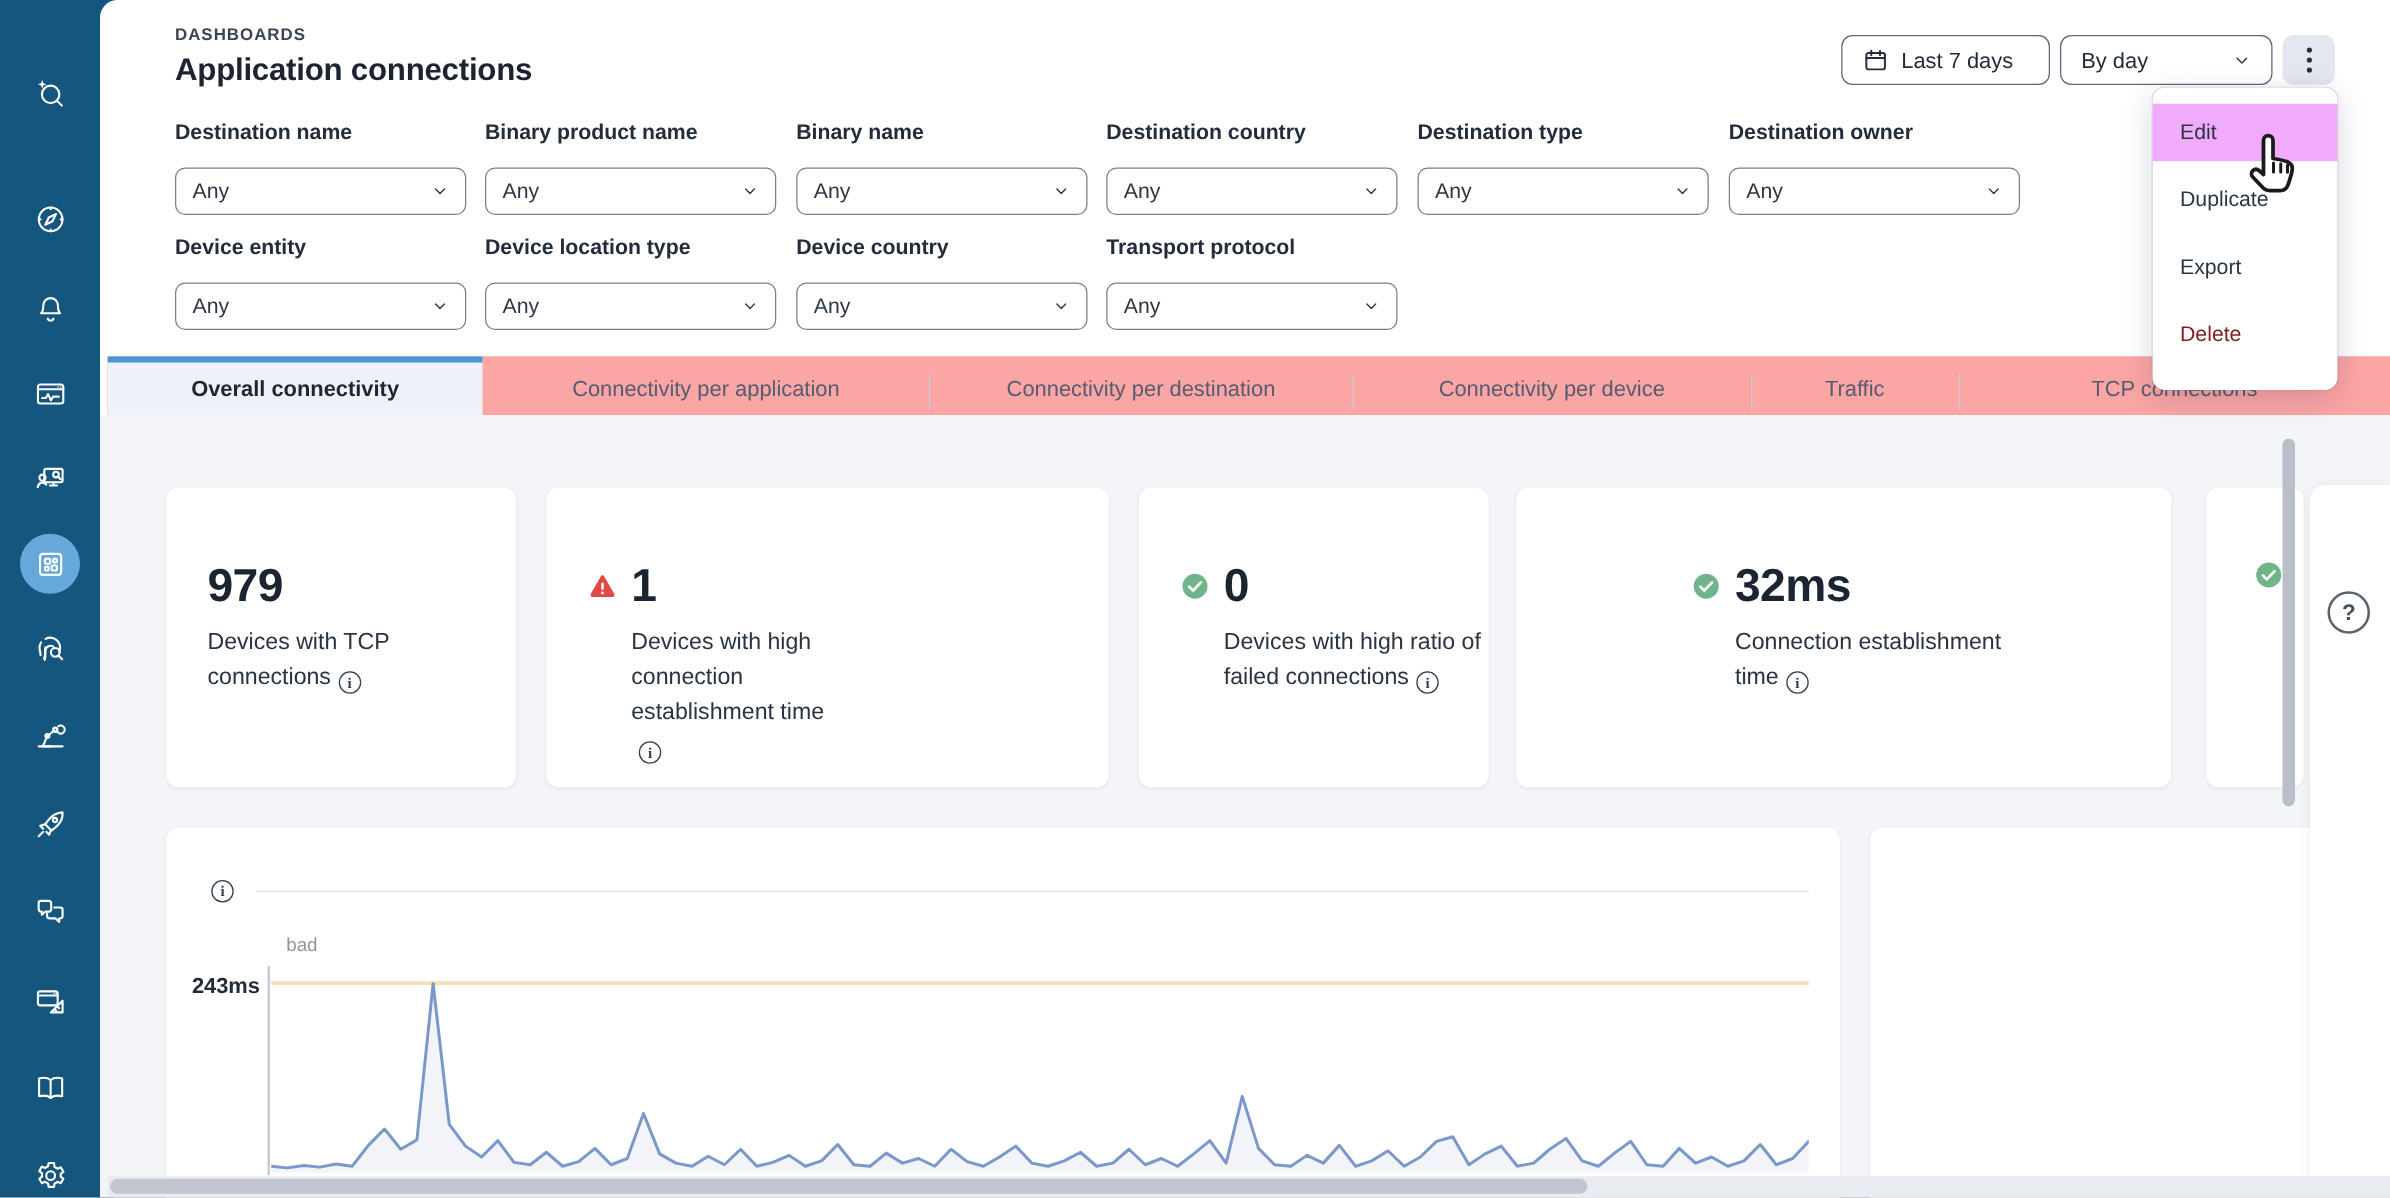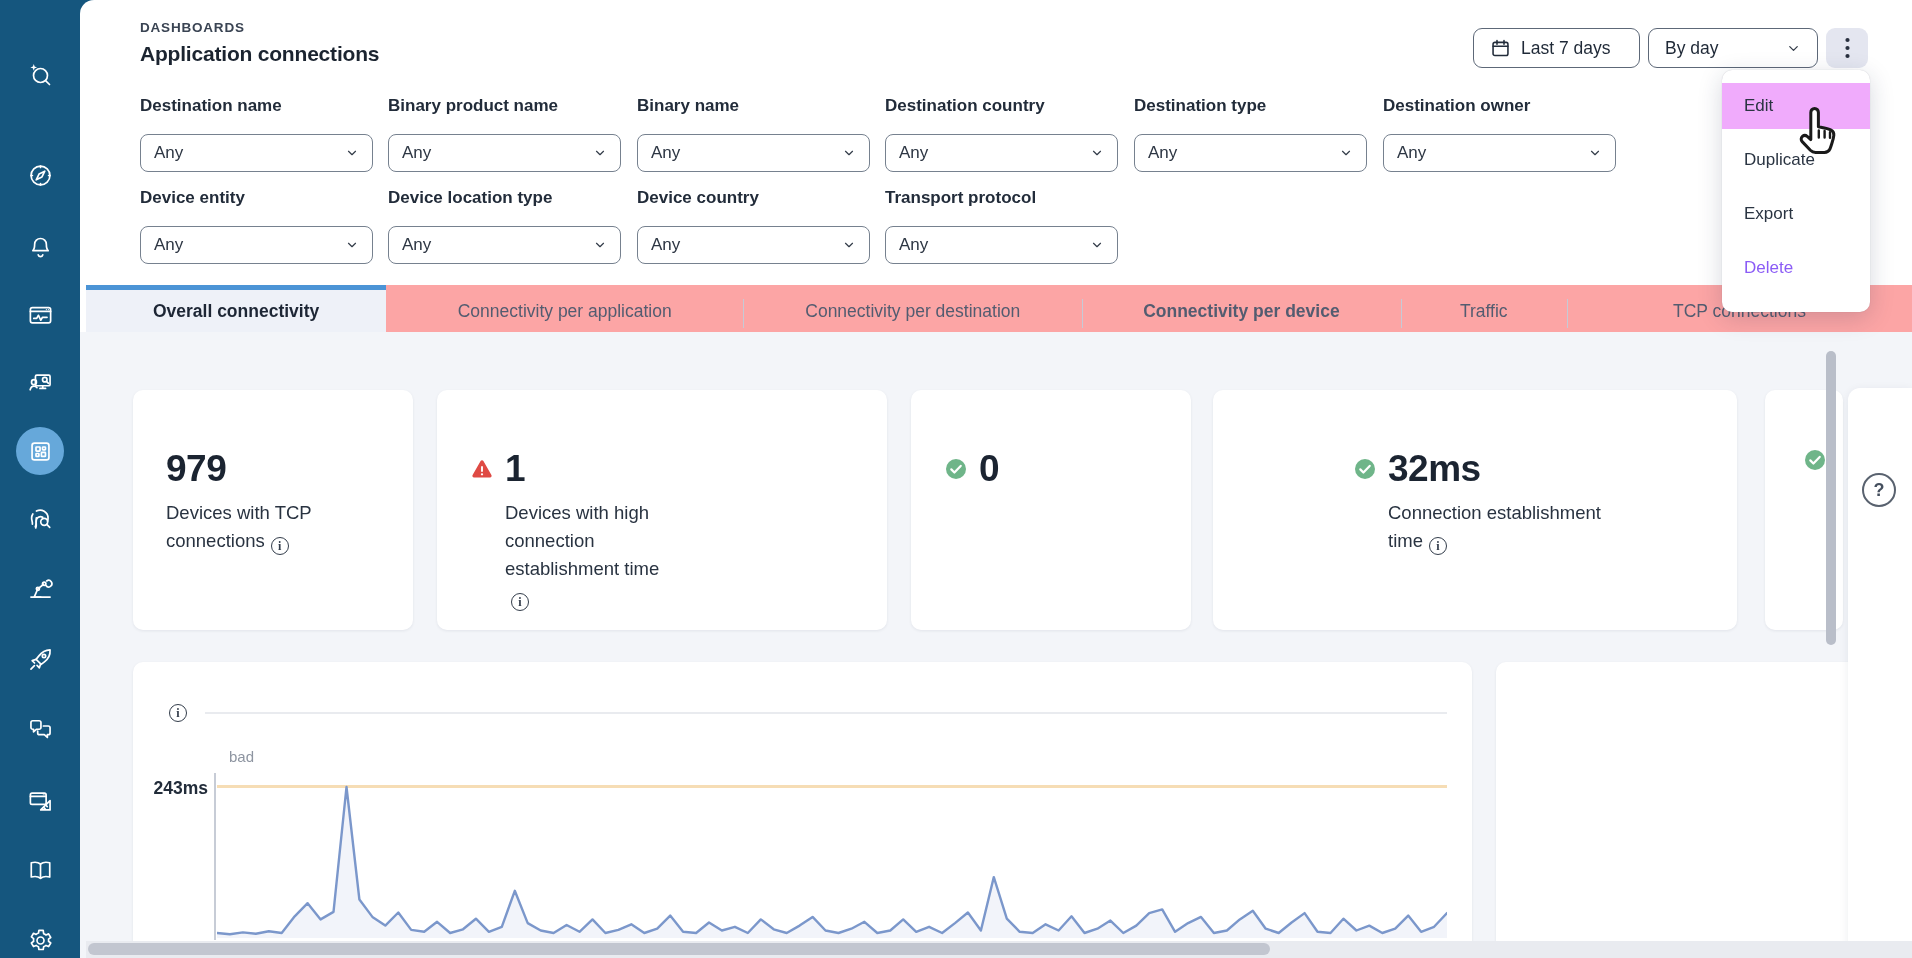--- a/index.html
+++ b/index.html
@@ -10,21 +10,21 @@
   #content-bg{left:80px;top:332px;width:1832px;height:626px;background:#f3f5f9}
 
   
   #sidebar{left:0;top:0;width:80px;height:958px}
   .nav{position:absolute;left:16px;width:48px;height:48px;display:flex;align-items:center;justify-content:center;border-radius:50%}
   .nav.active{background:#66a8da}
   .nav svg{stroke:#fff;fill:none;stroke-width:1.5;stroke-linecap:round;stroke-linejoin:round}
 
   
   .eyebrow{left:140px;top:20px;font-size:13.5px;font-weight:700;letter-spacing:.8px;color:#3a4453}
-  #page-title{left:140px;top:42px;font-size:21px;font-weight:700;color:#1b2430;letter-spacing:-.2px}
+  #page-title{left:140px;top:42px;font-size:25px;font-weight:700;color:#1b2430;letter-spacing:-.2px}
   .hbtn{position:absolute;top:28px;height:40px;box-sizing:border-box;border:1.4px solid #5d6878;border-radius:9px;
         background:#fff;display:flex;align-items:center;font-size:17.5px;color:#1f2937;gap:10px;padding:0 16px}
   #groupby{justify-content:space-between}
   #kebab{left:1826px;top:28px;width:42px;height:40px;background:#e4e6f0;border:none;border-radius:9px;
          display:flex;align-items:center;justify-content:center}
   .chev svg{stroke:#333c49;fill:none;stroke-width:2;stroke-linecap:round;stroke-linejoin:round}
 
   
   .flabel{position:absolute;font-size:17px;font-weight:700;color:#222c3a;white-space:nowrap}
   .fselect{position:absolute;width:233px;height:38px;box-sizing:border-box;border:1.4px solid #76818f;border-radius:8px;
@@ -58,21 +58,21 @@
   #yaxis-label{left:140px;top:778px;width:68px;text-align:right;font-size:17.5px;font-weight:700;color:#222c3a}
   #yaxis-line{left:214px;top:773px;width:2px;height:167px;background:#c7ccd6}
   #threshold{left:217px;top:785px;width:1230px;height:3px;background:#f6ddb5}
   #threshold-label{left:229px;top:748px;font-size:15px;color:#8e95a1}
 
   
   #menu{left:1722px;top:70px;width:148px;height:242px;background:#fff;border-radius:10px;z-index:60;
         box-shadow:0 6px 24px rgba(30,40,70,.18),0 0 1px rgba(30,40,70,.25);padding-top:13px;box-sizing:border-box}
   .mitem{height:46px;display:flex;align-items:center;padding-left:22px;font-size:17px;color:#2a3442;margin-bottom:8px}
   .mitem.hovered{background:#f0abfc}
-  .mitem.danger{color:#8b5cf6}
+  .mitem.danger{color:#7f1d1d}
 
   
   #vscroll{left:1826px;top:351px;width:10px;height:294px;background:#b9bec9;border-radius:5px;z-index:40}
   #hscroll-track{left:86px;top:941px;width:1826px;height:17px;background:#e9ebf0;z-index:45}
   #hscroll-thumb{left:88px;top:943px;width:1182px;height:12px;background:#c2c6d0;border-radius:6px;z-index:46}
   #help-panel{left:1848px;top:388px;width:64px;height:570px;background:#fff;border-radius:12px 0 0 0;
               box-shadow:0 2px 10px rgba(30,40,70,.08);z-index:42}
   #help-btn{left:1862px;top:473px;width:34px;height:34px;box-sizing:border-box;border:2px solid #59626f;border-radius:50%;
             background:#fff;display:flex;align-items:center;justify-content:center;font-size:18px;font-weight:700;color:#454f5e;z-index:43}
   #cursor{left:1796px;top:104px;z-index:99}
@@ -346,21 +346,21 @@
       <div class="tab active" style="width: 348px;">
         <span>Overall connectivity</span>
       </div>
       <div class="tab" style="width: 414px;">
         <span>Connectivity per application</span>
       </div>
       <div class="tab" style="width: 393px;">
         <span class="tsep"></span>
         <span>Connectivity per destination</span>
       </div>
-      <div class="tab" style="width: 369px; font-weight: bold;">
+      <div class="tab" style="width: 369px;">
         <span class="tsep"></span>
         <span>Connectivity per device</span>
       </div>
       <div class="tab" style="width: 193px; text-align: center;">
         <span class="tsep"></span>
         <span>Traffic</span>
       </div>
       <div class="tab" style="width: 400px;">
         <span class="tsep"></span>
         <span>TCP connections</span>
@@ -391,20 +391,21 @@
       </div>
       <div class="card" style="left: 911px; width: 280px;">
         <div class="card-body" style="left: 33px;">
           <div class="vrow">
             <span class="status"><svg width="24" height="24" viewBox="0 0 24 24">
                 <circle cx="12" cy="12" r="10" fill="#6fb589"></circle>
                 <path d="M7.3 12.4l3.1 3.1 6.3-6.6" fill="none" stroke="#fff" stroke-width="2.2" stroke-linecap="round" stroke-linejoin="round"></path>
               </svg></span>
             <span class="vnum">0</span>
           </div>
+          <div class="clabel" style="width: 214px; margin-left: 35px;"><span>Devices with high ratio of failed connections</span><span class="info">i</span></div>
         </div>
       </div>
       <div class="card" style="left: 1213px; width: 524px;">
         <div class="card-body" style="left: 140px;">
           <div class="vrow">
             <span class="status"><svg width="24" height="24" viewBox="0 0 24 24">
                 <circle cx="12" cy="12" r="10" fill="#6fb589"></circle>
                 <path d="M7.3 12.4l3.1 3.1 6.3-6.6" fill="none" stroke="#fff" stroke-width="2.2" stroke-linecap="round" stroke-linejoin="round"></path>
               </svg></span>
             <span class="vnum">32ms</span>

